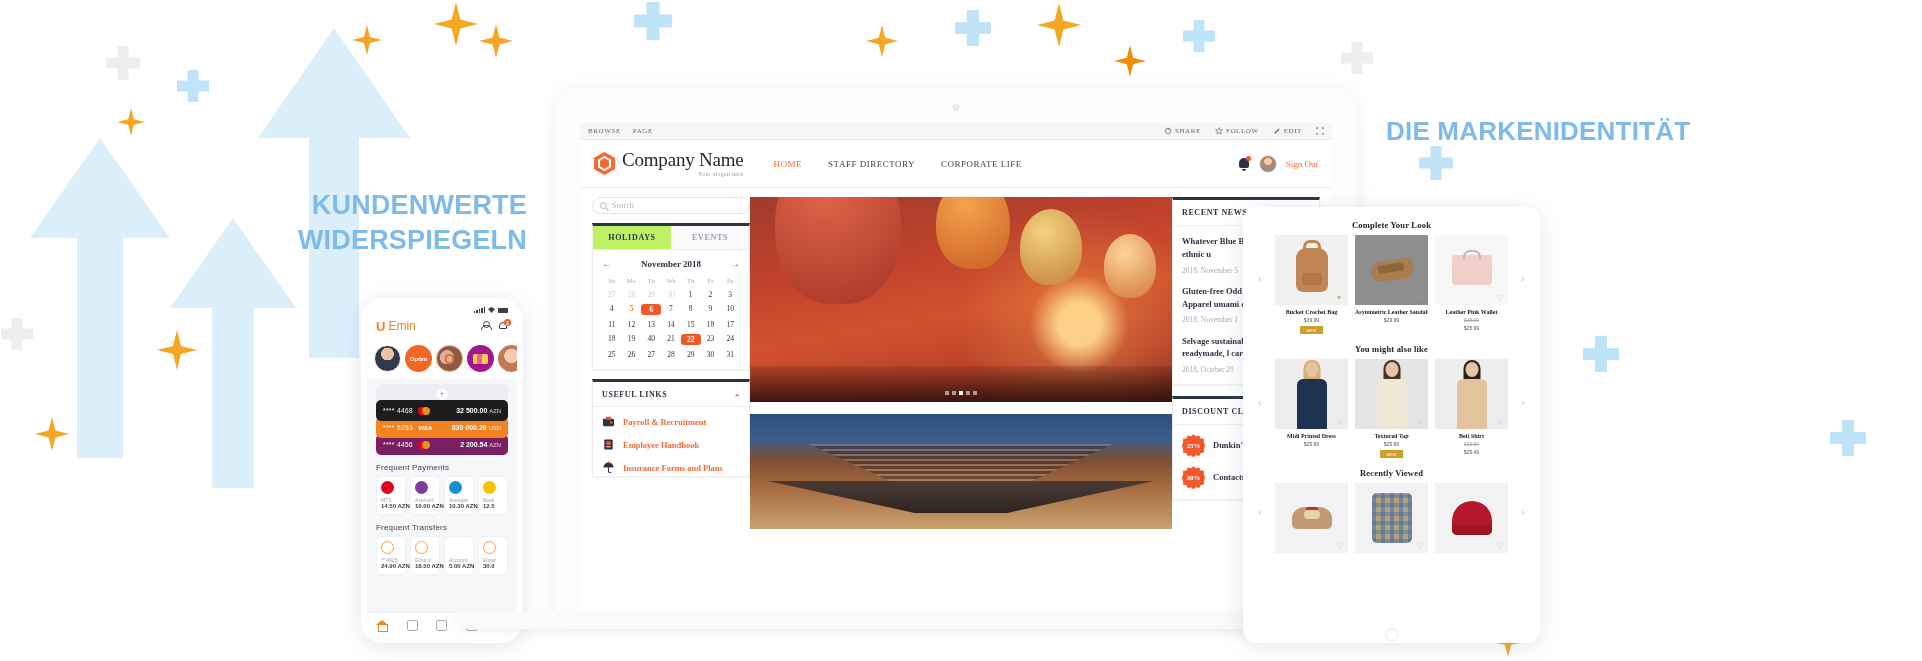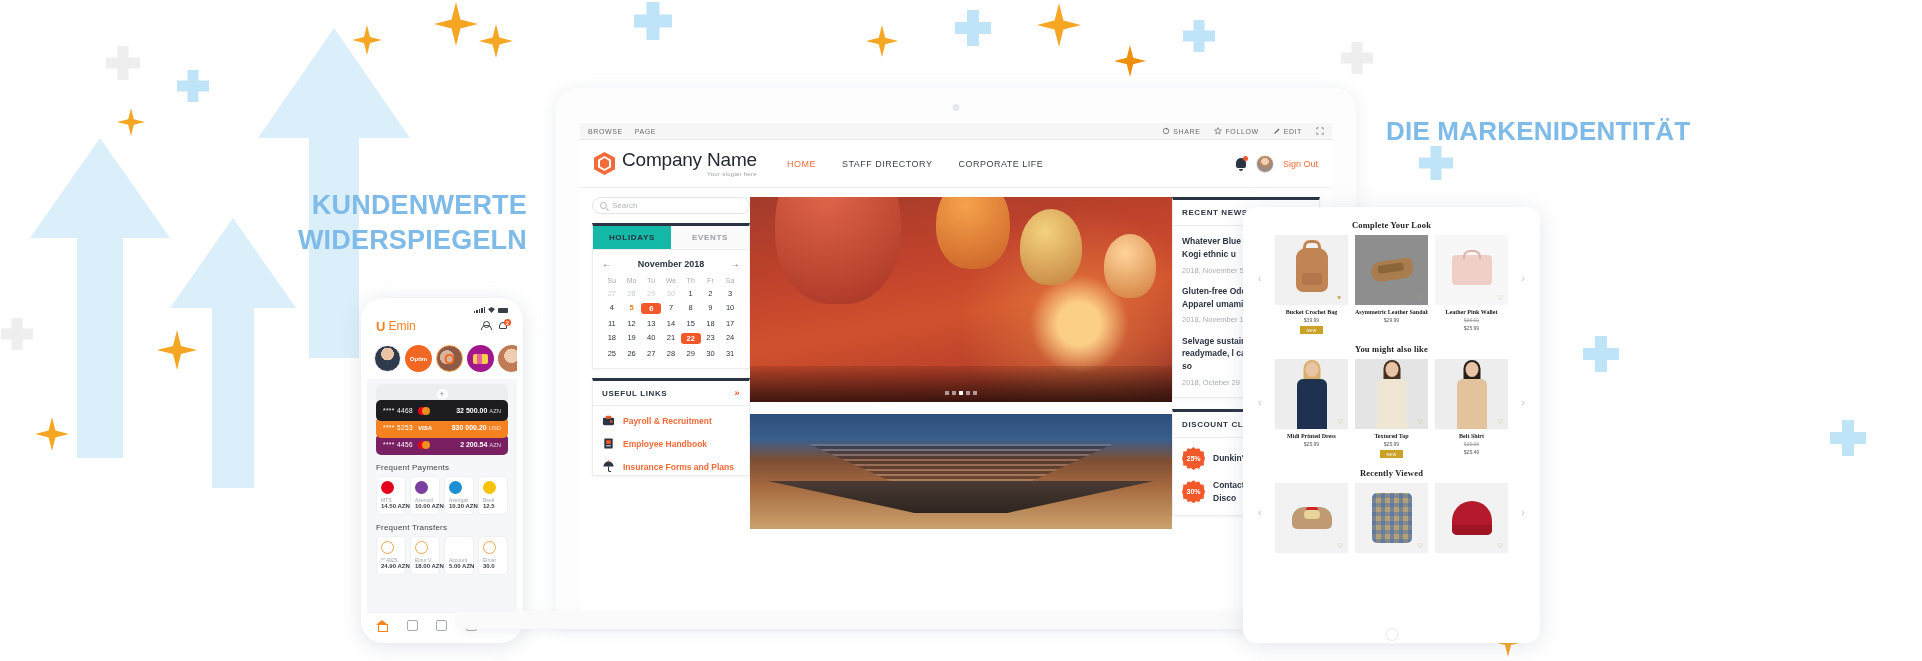--- a/index.html
+++ b/index.html
@@ -54,21 +54,21 @@
     background: #fdfdfd;
     border-radius: 22px 22px 0 0;
     box-shadow: 0 2px 18px rgba(130,140,160,.16);
   }
   .laptop .notch {
     position: absolute; top: 16px; left: 50%; transform: translateX(-50%);
     width: 7px; height: 7px; border-radius: 50%; background: #e4e7ec;
   }
   .laptop .screen {
     position: absolute; left: 24px; top: 35px; right: 24px; bottom: 0;
-    background: #fff; overflow: hidden;
+    background: #fff; overflow: hidden; font-family: Liberation Serif, serif;
   }
   .laptop .base {
     position: absolute; left: -100px; top: 523px; width: 1000px; height: 18px;
     background: #fafafa; border-radius: 0 0 14px 14px;
     box-shadow: 0 4px 10px rgba(130,140,160,.10);
   }
 
   
   .sp-ribbon {
     height: 17px; background: #f6f6f6; border-bottom: 1px solid #eaeaea;
@@ -134,21 +134,21 @@
 
   .card {
     background: #fff; border: 1px solid #ededed; border-top: 3px solid #2b3443;
     box-shadow: 0 1px 3px rgba(0,0,0,.05);
   }
   .tabs { display: flex; border-bottom: 1px solid #ededed; }
   .tab {
     flex: 1; text-align: center; font-size: 8px; letter-spacing: .7px;
     padding: 7px 0; color: #9aa0a8; background: #fafafa; font-weight: bold;
   }
-  .tab.active { background: #14b8a6; color: #2b3443; }
+  .tab.active { background: #bef264; color: #2b3443; }
 
   .cal { padding: 8px 9px 10px; }
   .cal-head { display: flex; align-items: center; justify-content: space-between; margin-bottom: 8px; }
   .cal-title { font-size: 9px; font-weight: bold; color: #2b3443; }
   .cal-arrow { font-size: 10px; color: #5d6471; }
   .cal-grid { display: grid; grid-template-columns: repeat(7, 1fr); row-gap: 5px; }
   .cal-grid div { text-align: center; font-size: 7.5px; color: #2b3443; }
   .cal-grid .dow { color: #a9aeb6; font-size: 7px; }
   .cal-grid .mute { color: #c9ced4; }
   .cal-grid .sel { color: #f58220; font-weight: bold; }

